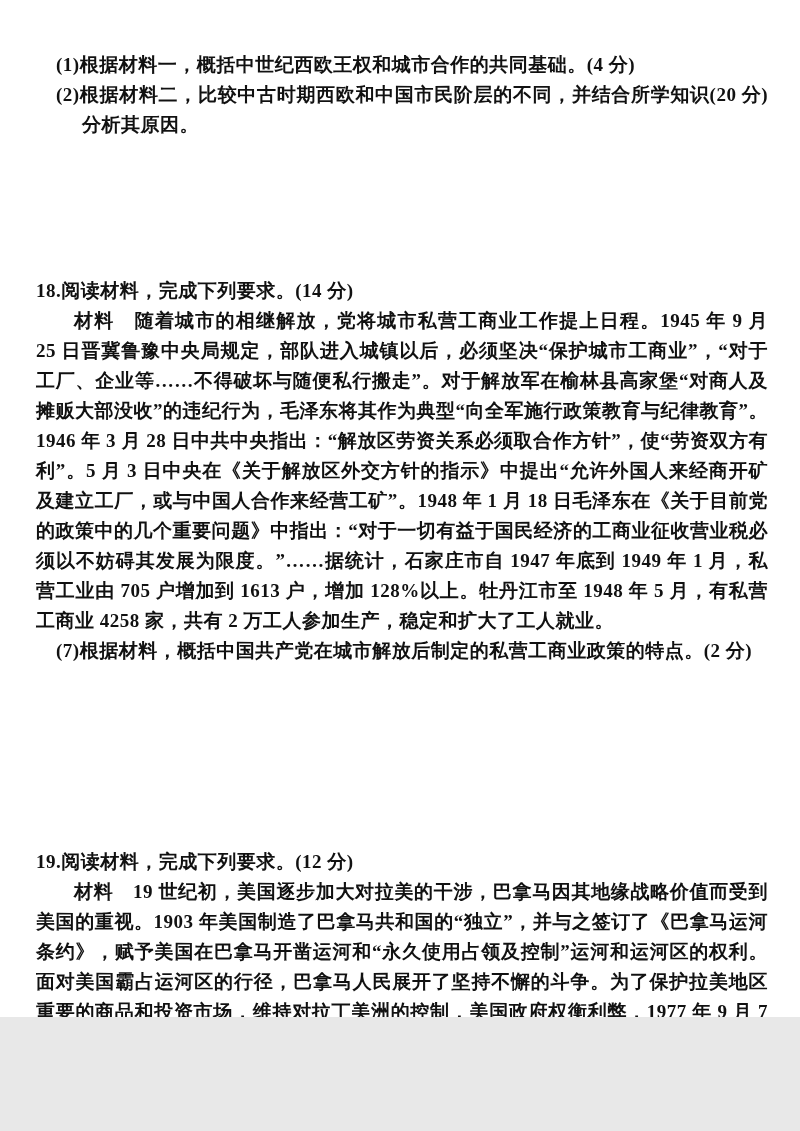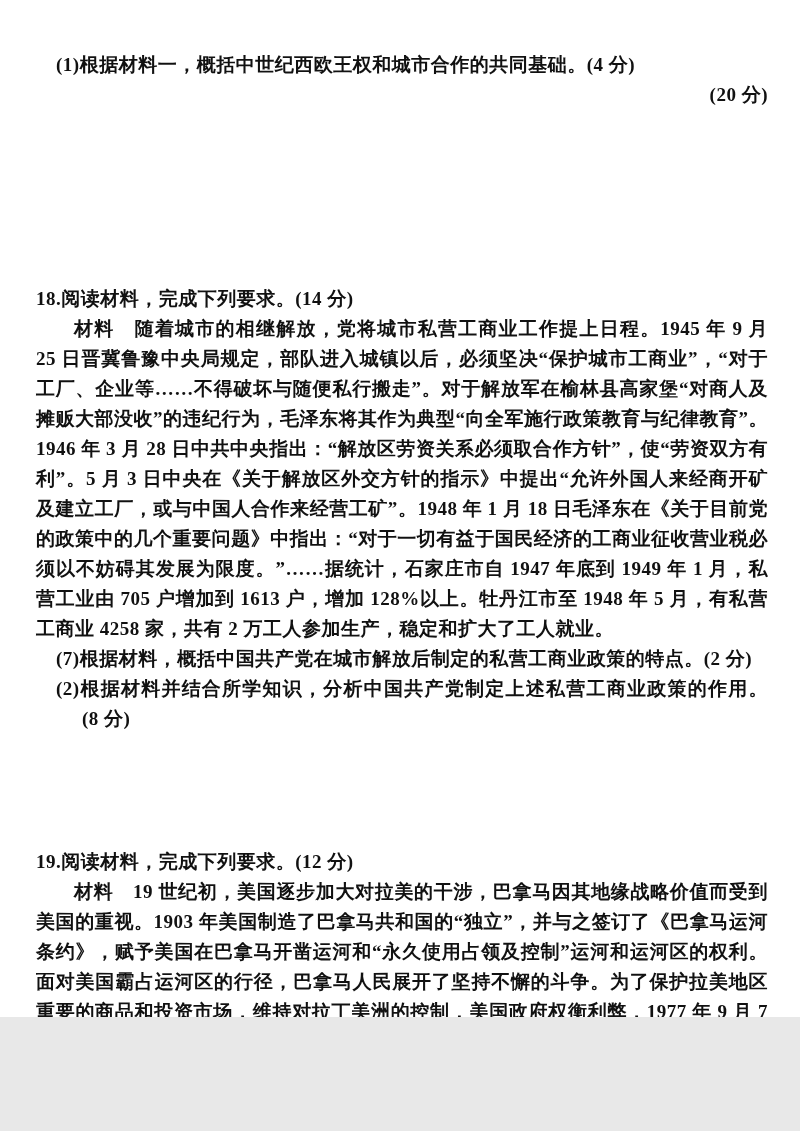--- a/index.html
+++ b/index.html
@@ -47,28 +47,27 @@
     letter-spacing: 1px;
   }
 </style>
 </head>
 <body>
 
 <div class="page">
 
   <section class="block" style="top: 50px;">
     <p class="subq"><span>(1)根据材料一，概括中世纪西欧王权和城市合作的共同基础。</span><span class="score-inline">(4 分)</span></p>
-    <p class="subq"><span class="score-right">(20 分)</span></p>
+    <p class="subq"><span class="score-right">(20 分)</span><span>(2)根据材料二，比较中古时期西欧和中国市民阶层的不同，并结合所学知识分析其原因。</span></p>
   </section>
 
-  <section class="block" style="top: 284px;">
+  <section class="block" style="top: 276px;">
     <p class="q-header">18.阅读材料，完成下列要求。(14 分)</p>
     <p class="material-para">材料　随着城市的相继解放，党将城市私营工商业工作提上日程。1945 年 9 月 25 日晋冀鲁豫中央局规定，部队进入城镇以后，必须坚决“保护城市工商业”，“对于工厂、企业等……不得破坏与随便私行搬走”。对于解放军在榆林县高家堡“对商人及摊贩大部没收”的违纪行为，毛泽东将其作为典型“向全军施行政策教育与纪律教育”。1946 年 3 月 28 日中共中央指出：“解放区劳资关系必须取合作方针”，使“劳资双方有利”。5 月 3 日中央在《关于解放区外交方针的指示》中提出“允许外国人来经商开矿及建立工厂，或与中国人合作来经营工矿”。1948 年 1 月 18 日毛泽东在《关于目前党的政策中的几个重要问题》中指出：“对于一切有益于国民经济的工商业征收营业税必须以不妨碍其发展为限度。”……据统计，石家庄市自 1947 年底到 1949 年 1 月，私营工业由 705 户增加到 1613 户，增加 128%以上。牡丹江市至 1948 年 5 月，有私营工商业 4258 家，共有 2 万工人参加生产，稳定和扩大了工人就业。</p>
     <p class="subq"><span>(7)根据材料，概括中国共产党在城市解放后制定的私营工商业政策的特点。</span><span class="score-inline">(2 分)</span></p>
-    <p class="subq"><span>(2)根据材料并结合所学知识，分析中国共产党制定上述私营工商业政策的作用。</span><span class="score-inline">(8 分)</span></p>
   </section>
 
   <section class="block" style="top: 830px; margin-top: 17px;">
     <p class="q-header">19.阅读材料，完成下列要求。(12 分)</p>
     <p class="material-para">材料　19 世纪初，美国逐步加大对拉美的干涉，巴拿马因其地缘战略价值而受到美国的重视。1903 年美国制造了巴拿马共和国的“独立”，并与之签订了《巴拿马运河条约》，赋予美国在巴拿马开凿运河和“永久使用占领及控制”运河和运河区的权利。面对美国霸占运河区的行径，巴拿马人民展开了坚持不懈的斗争。为了保护拉美地区重要的商品和投资市场，维持对拉丁美洲的控制，美国政府权衡利弊，1977 年 9 月 7 日，美巴签订新的《巴</p>
   </section>
 
   <div class="page-footer">高三历史试题　第 5 页（共 6 页）</div>
 
 </div>

